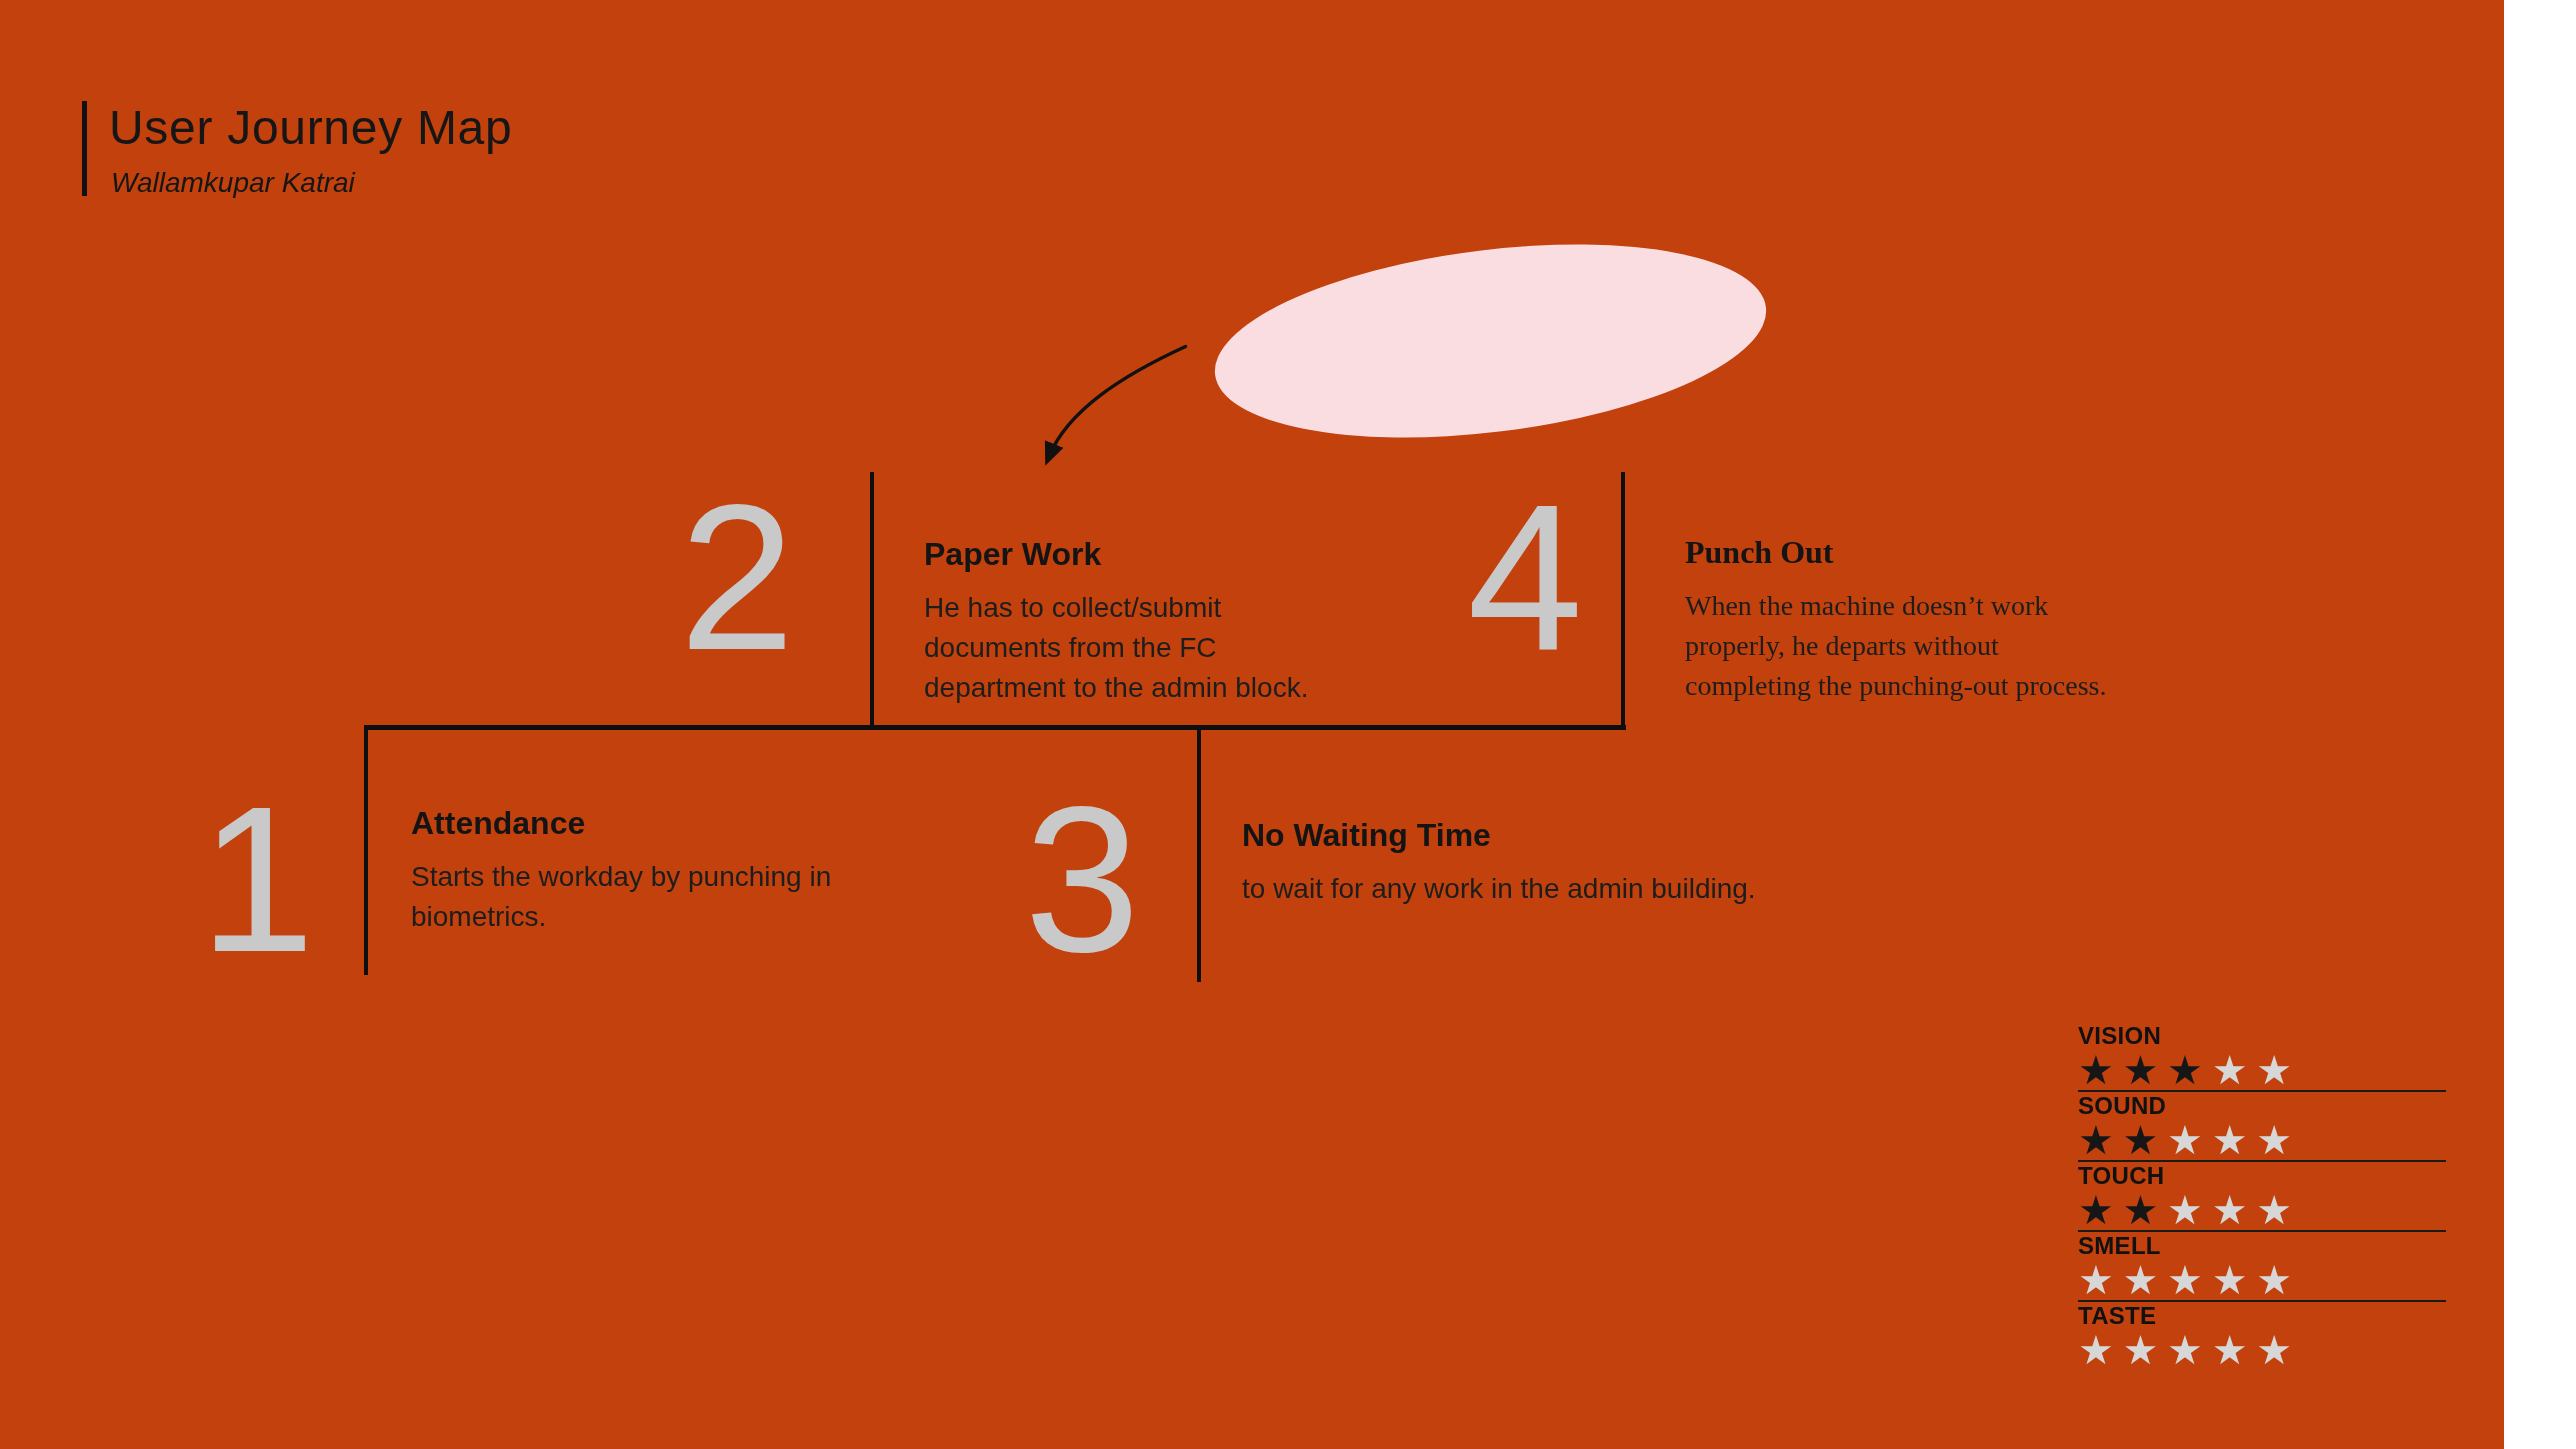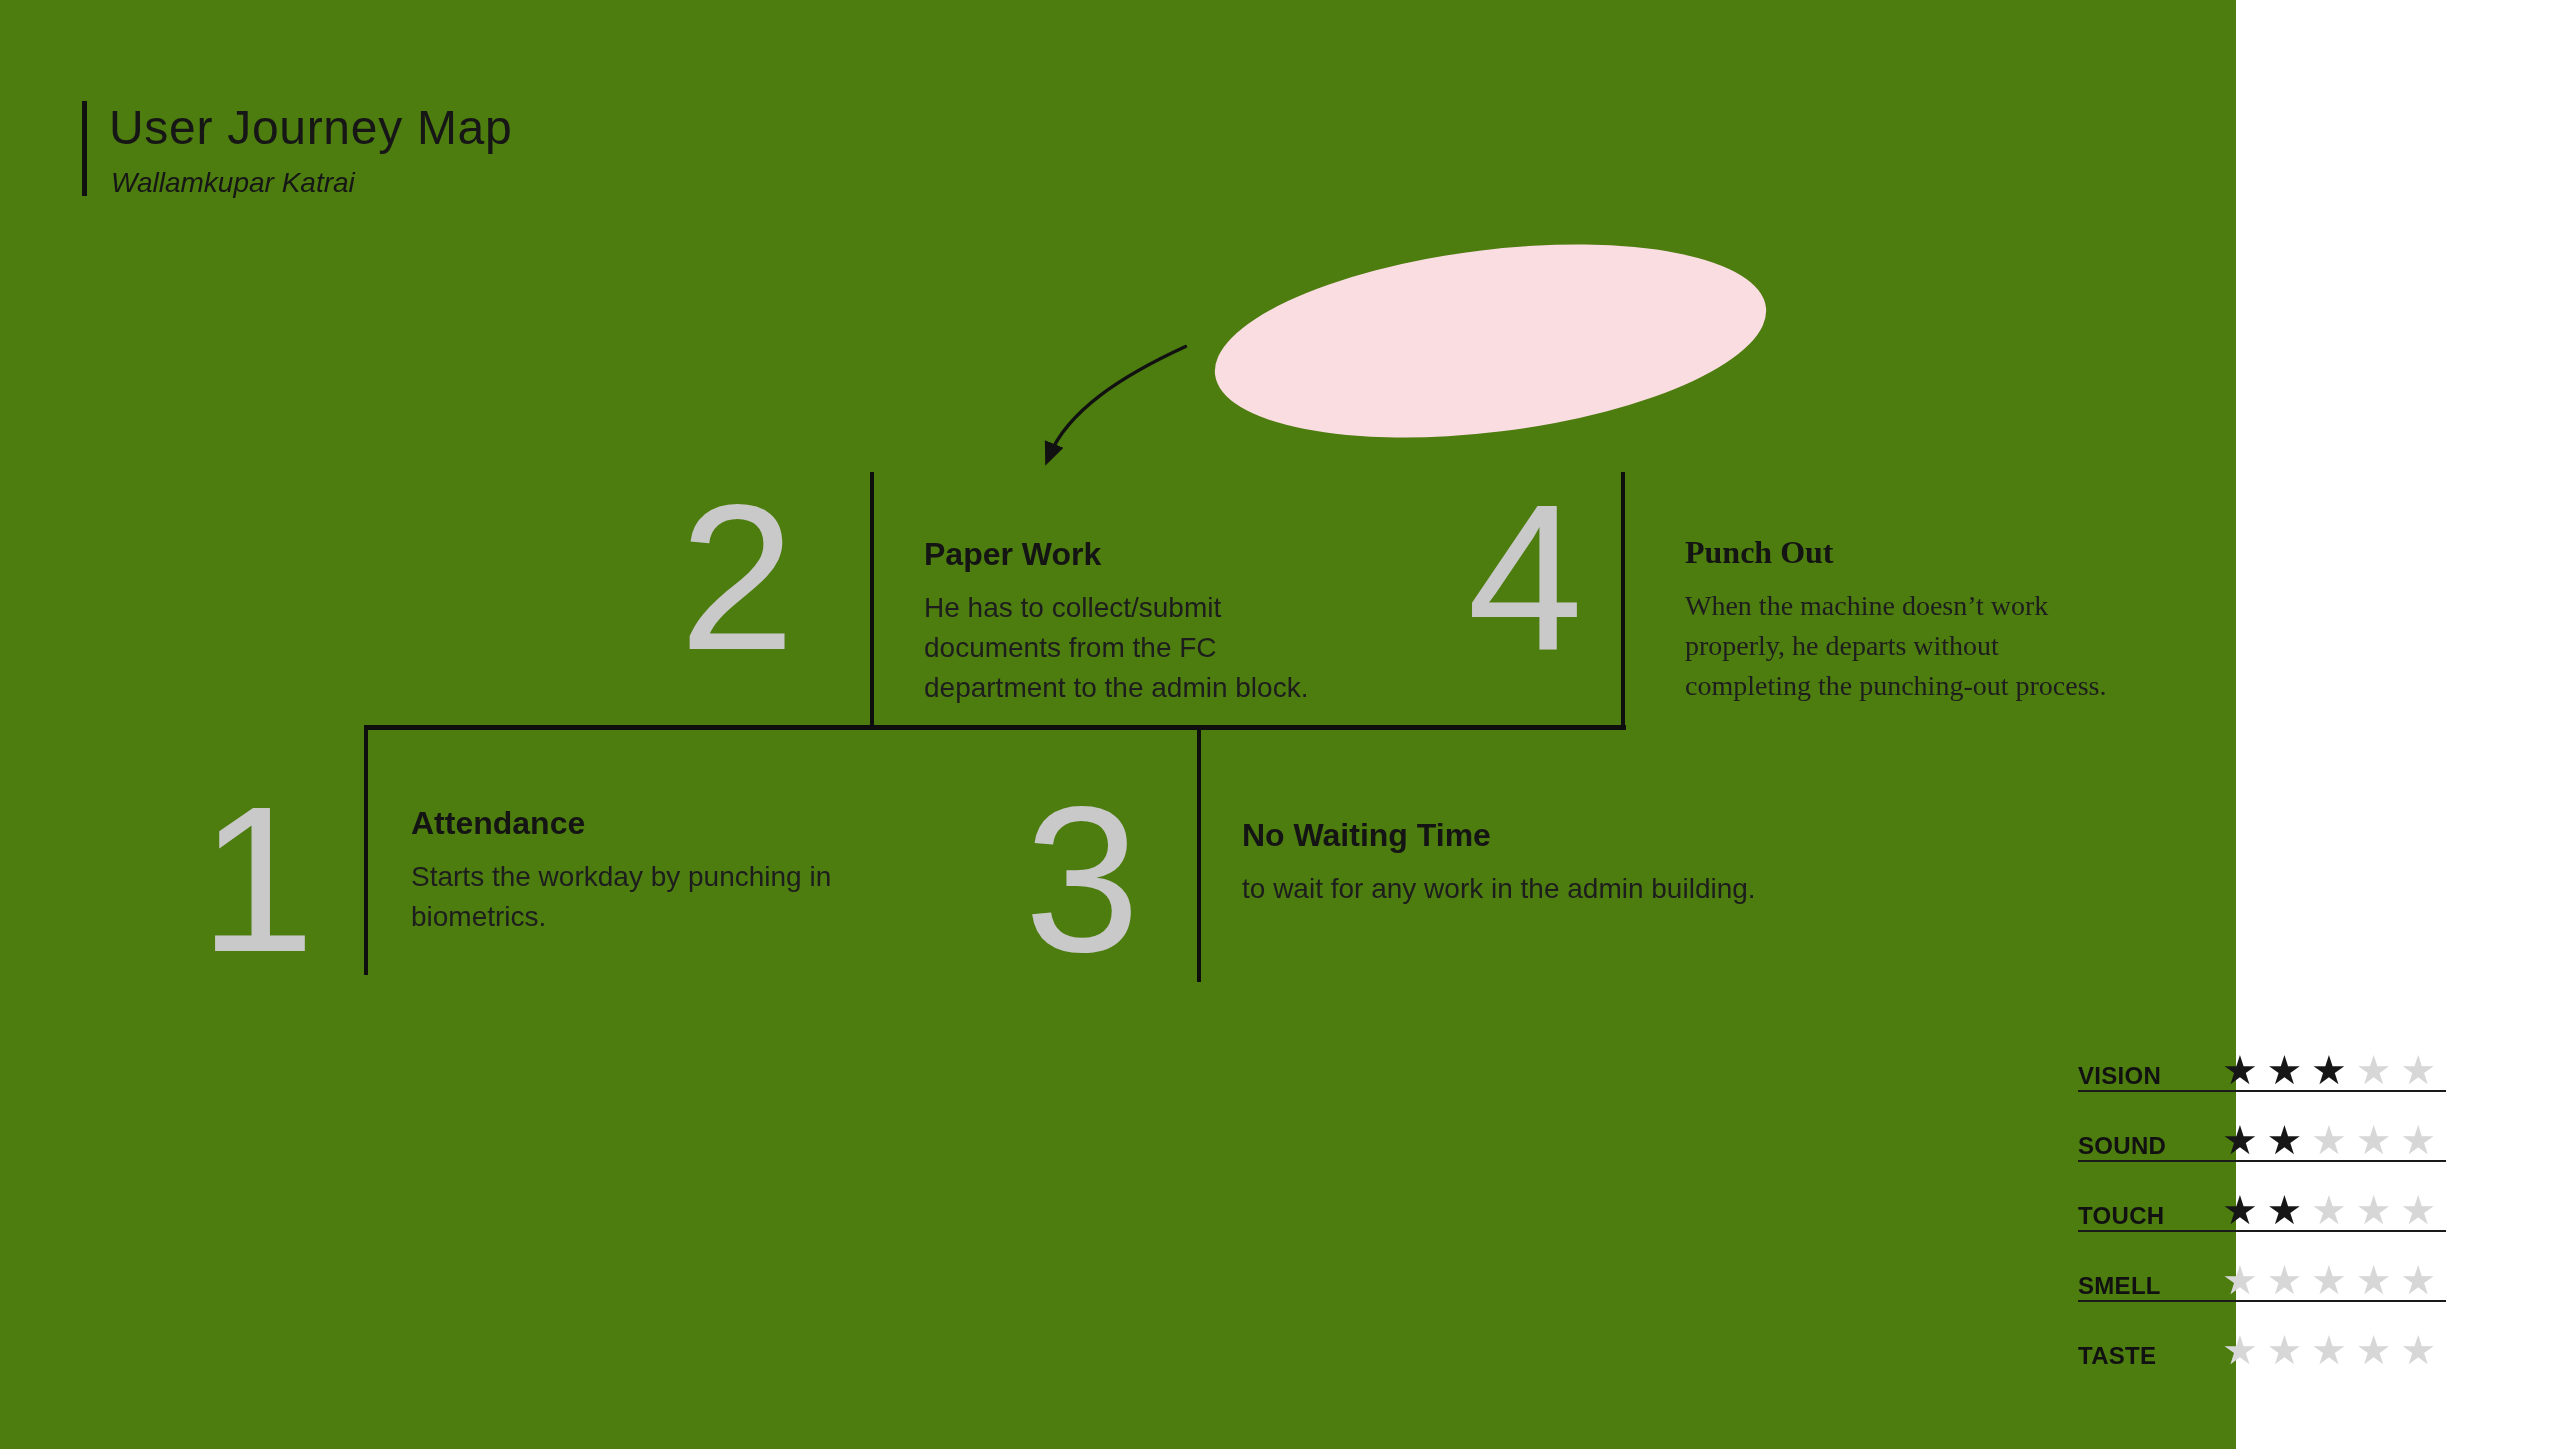--- a/index.html
+++ b/index.html
@@ -5,21 +5,21 @@
   html, body {
     margin: 0;
     padding: 0;
     width: 2576px;
     height: 1449px;
     background: #ffffff;
     font-family: "Liberation Sans", sans-serif;
     color: #161616;
     overflow: hidden;
   }
-  .canvas { position: relative; width: 2236px; height: 1449px; background: #4d7c0f; }
+  .canvas { position: relative; width: 2504px; height: 1449px; background: #c2410c; }
 
   
   .accent-bar {
     position: absolute; left: 82px; top: 101px;
     width: 4.7px; height: 95px; background: #111;
   }
   .page-title {
     position: absolute; left: 109px; top: 99px;
     font-size: 48px; font-weight: 400; letter-spacing: 0.7px;
     color: #161616; margin: 0; line-height: 1.2; white-space: nowrap;
@@ -75,22 +75,23 @@
   .text-1 { left: 411px;  top: 805px; }
   .text-2 { left: 924px; top: 536px;  }
   .text-3 { left: 1242px; top: 817px; }
   .text-4 { left: 1685px; top: 534px; font-family: Liberation Serif, serif;  }
 
   
   .ratings {
     position: absolute; left: 2078px; top: 1022px; width: 368px;
   }
   .rating-row {
-    height: 68px; display: flex; align-items: flex-end;
+    height: 68px; display: flex; align-items: flex-start;
     border-bottom: 2px solid #1a1a1a;
+    flex-direction: column;
   }
   .rating-row:last-child { border-bottom: none; }
   .rating-label {
     width: 144px; font-size: 24px; font-weight: 700;
     letter-spacing: 0.3px; color: #111;
   }
   .stars { display: flex; gap: 8.7px; font-size: 40px; line-height: 40px; }
   .star.filled { color: #161616; }
   .star.empty  { color: #d7d7d7; }
 </style>

